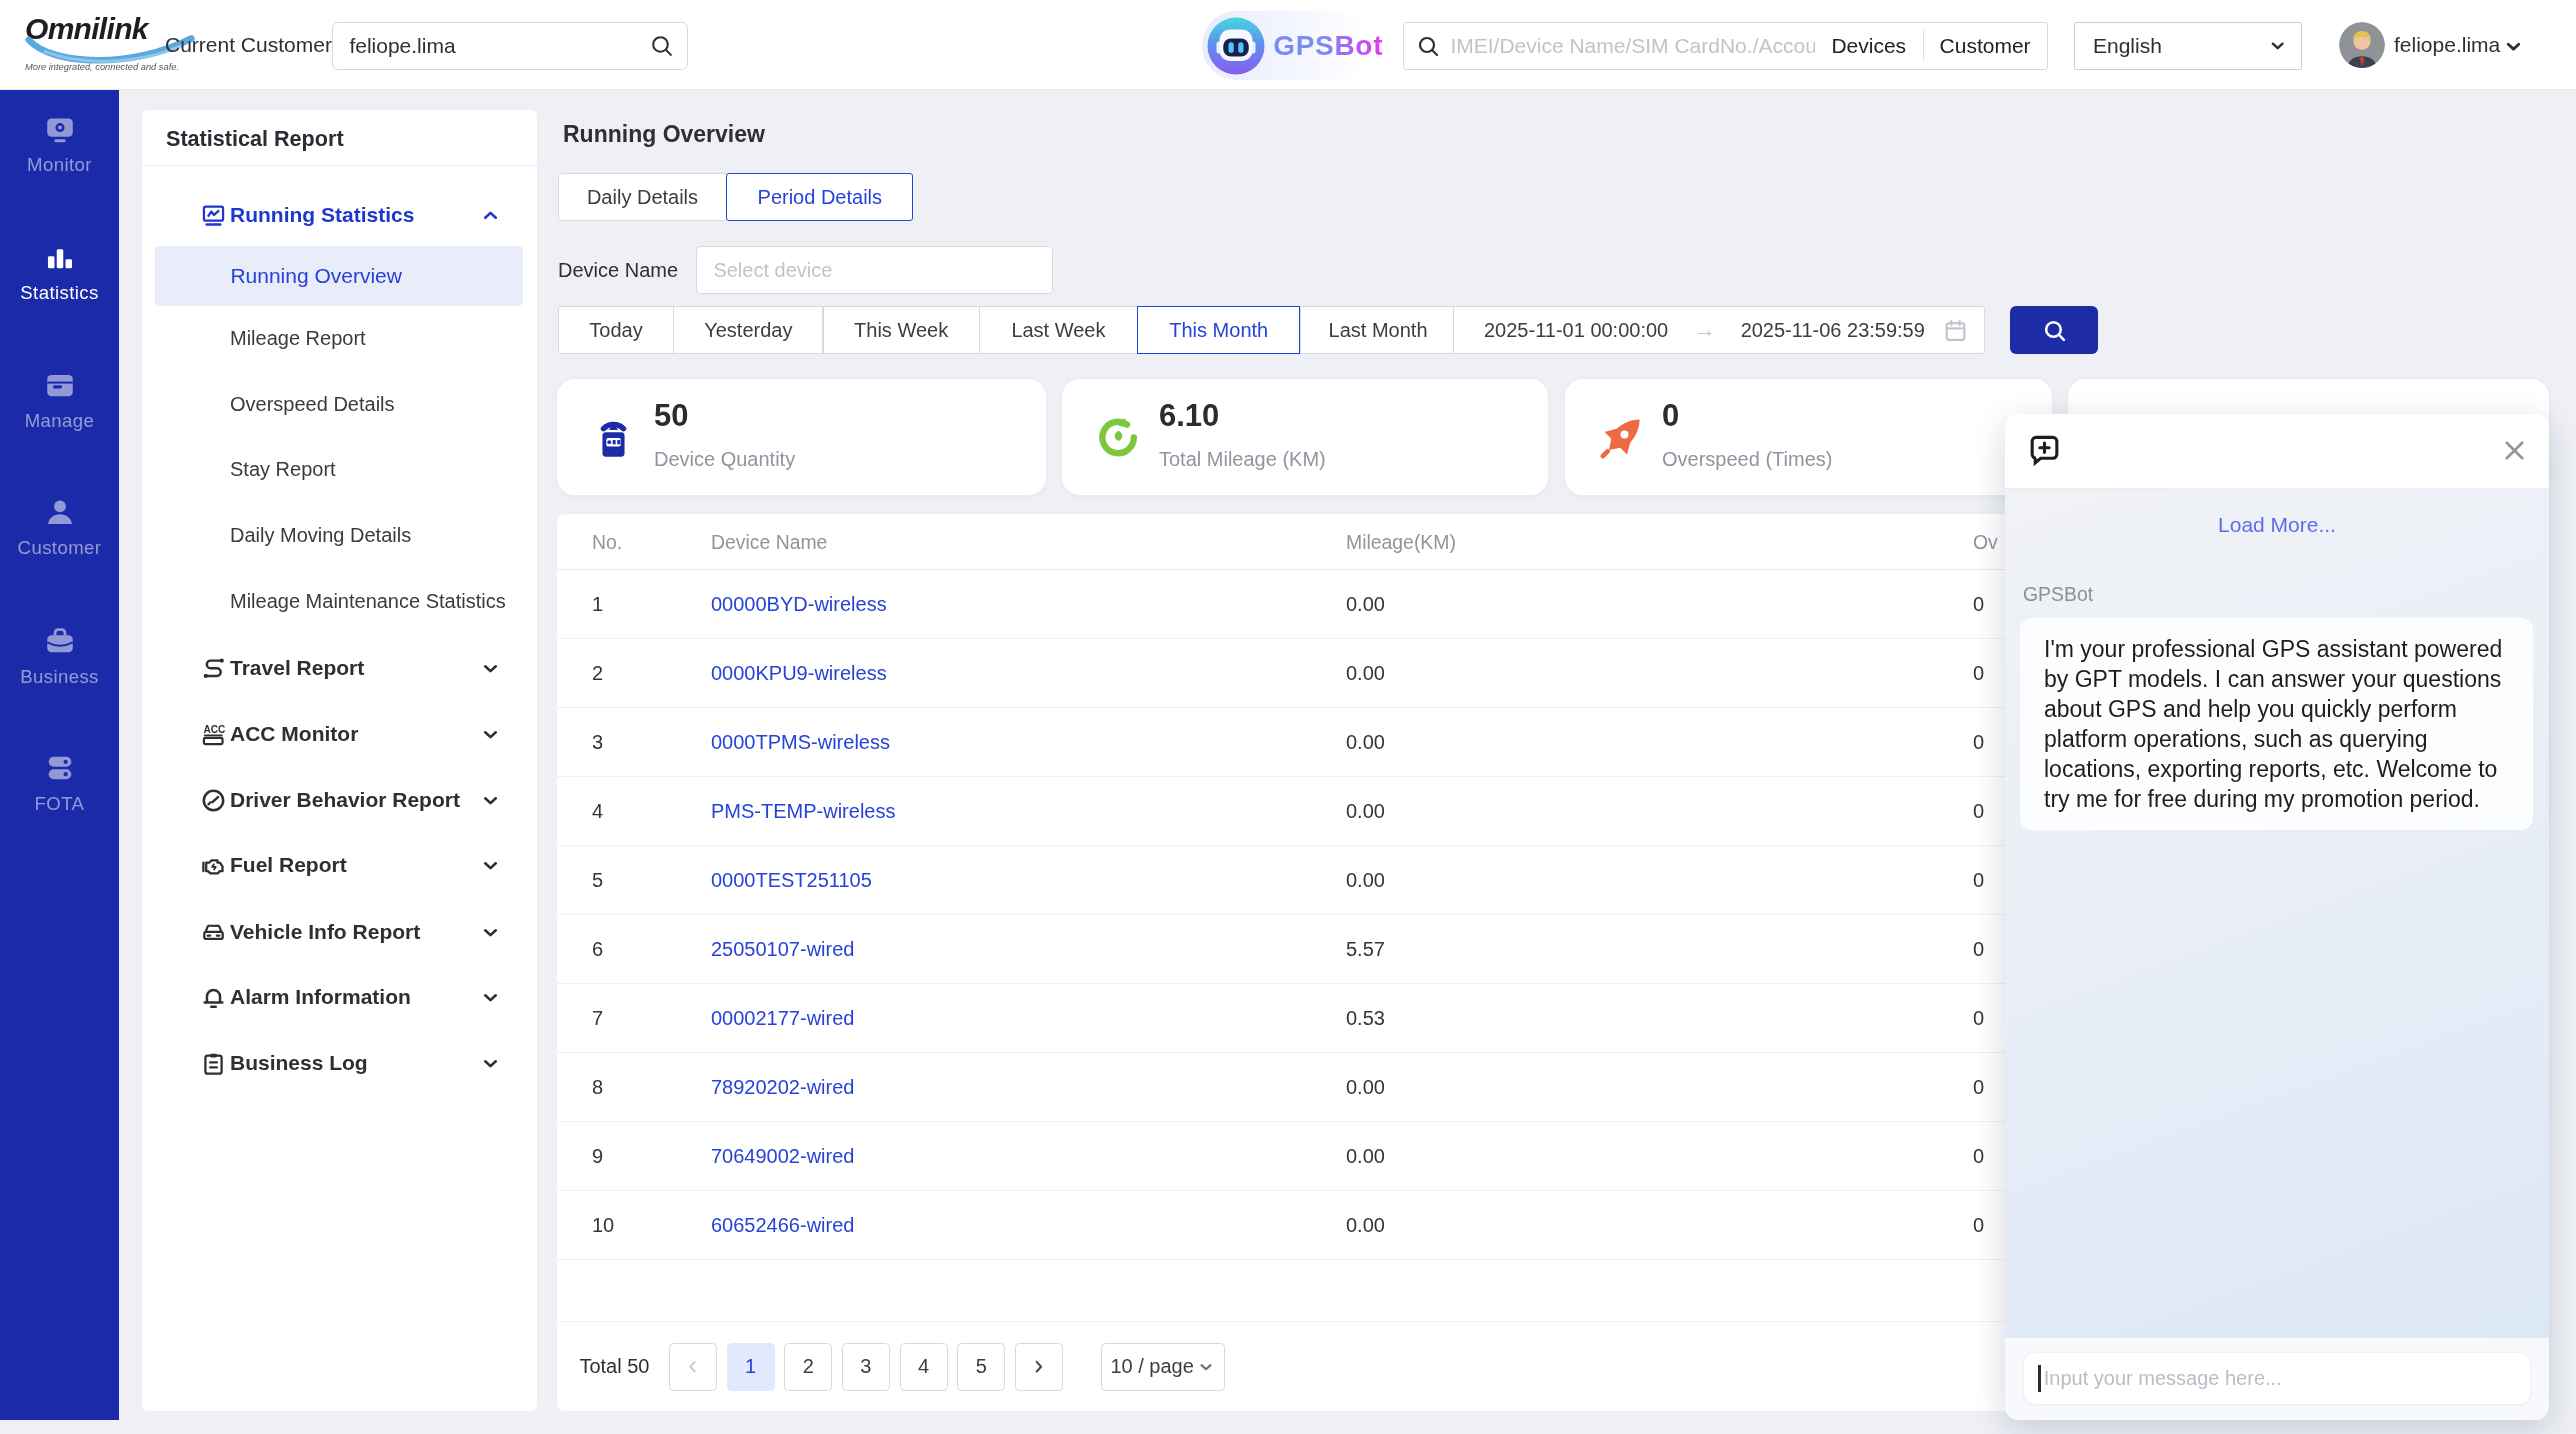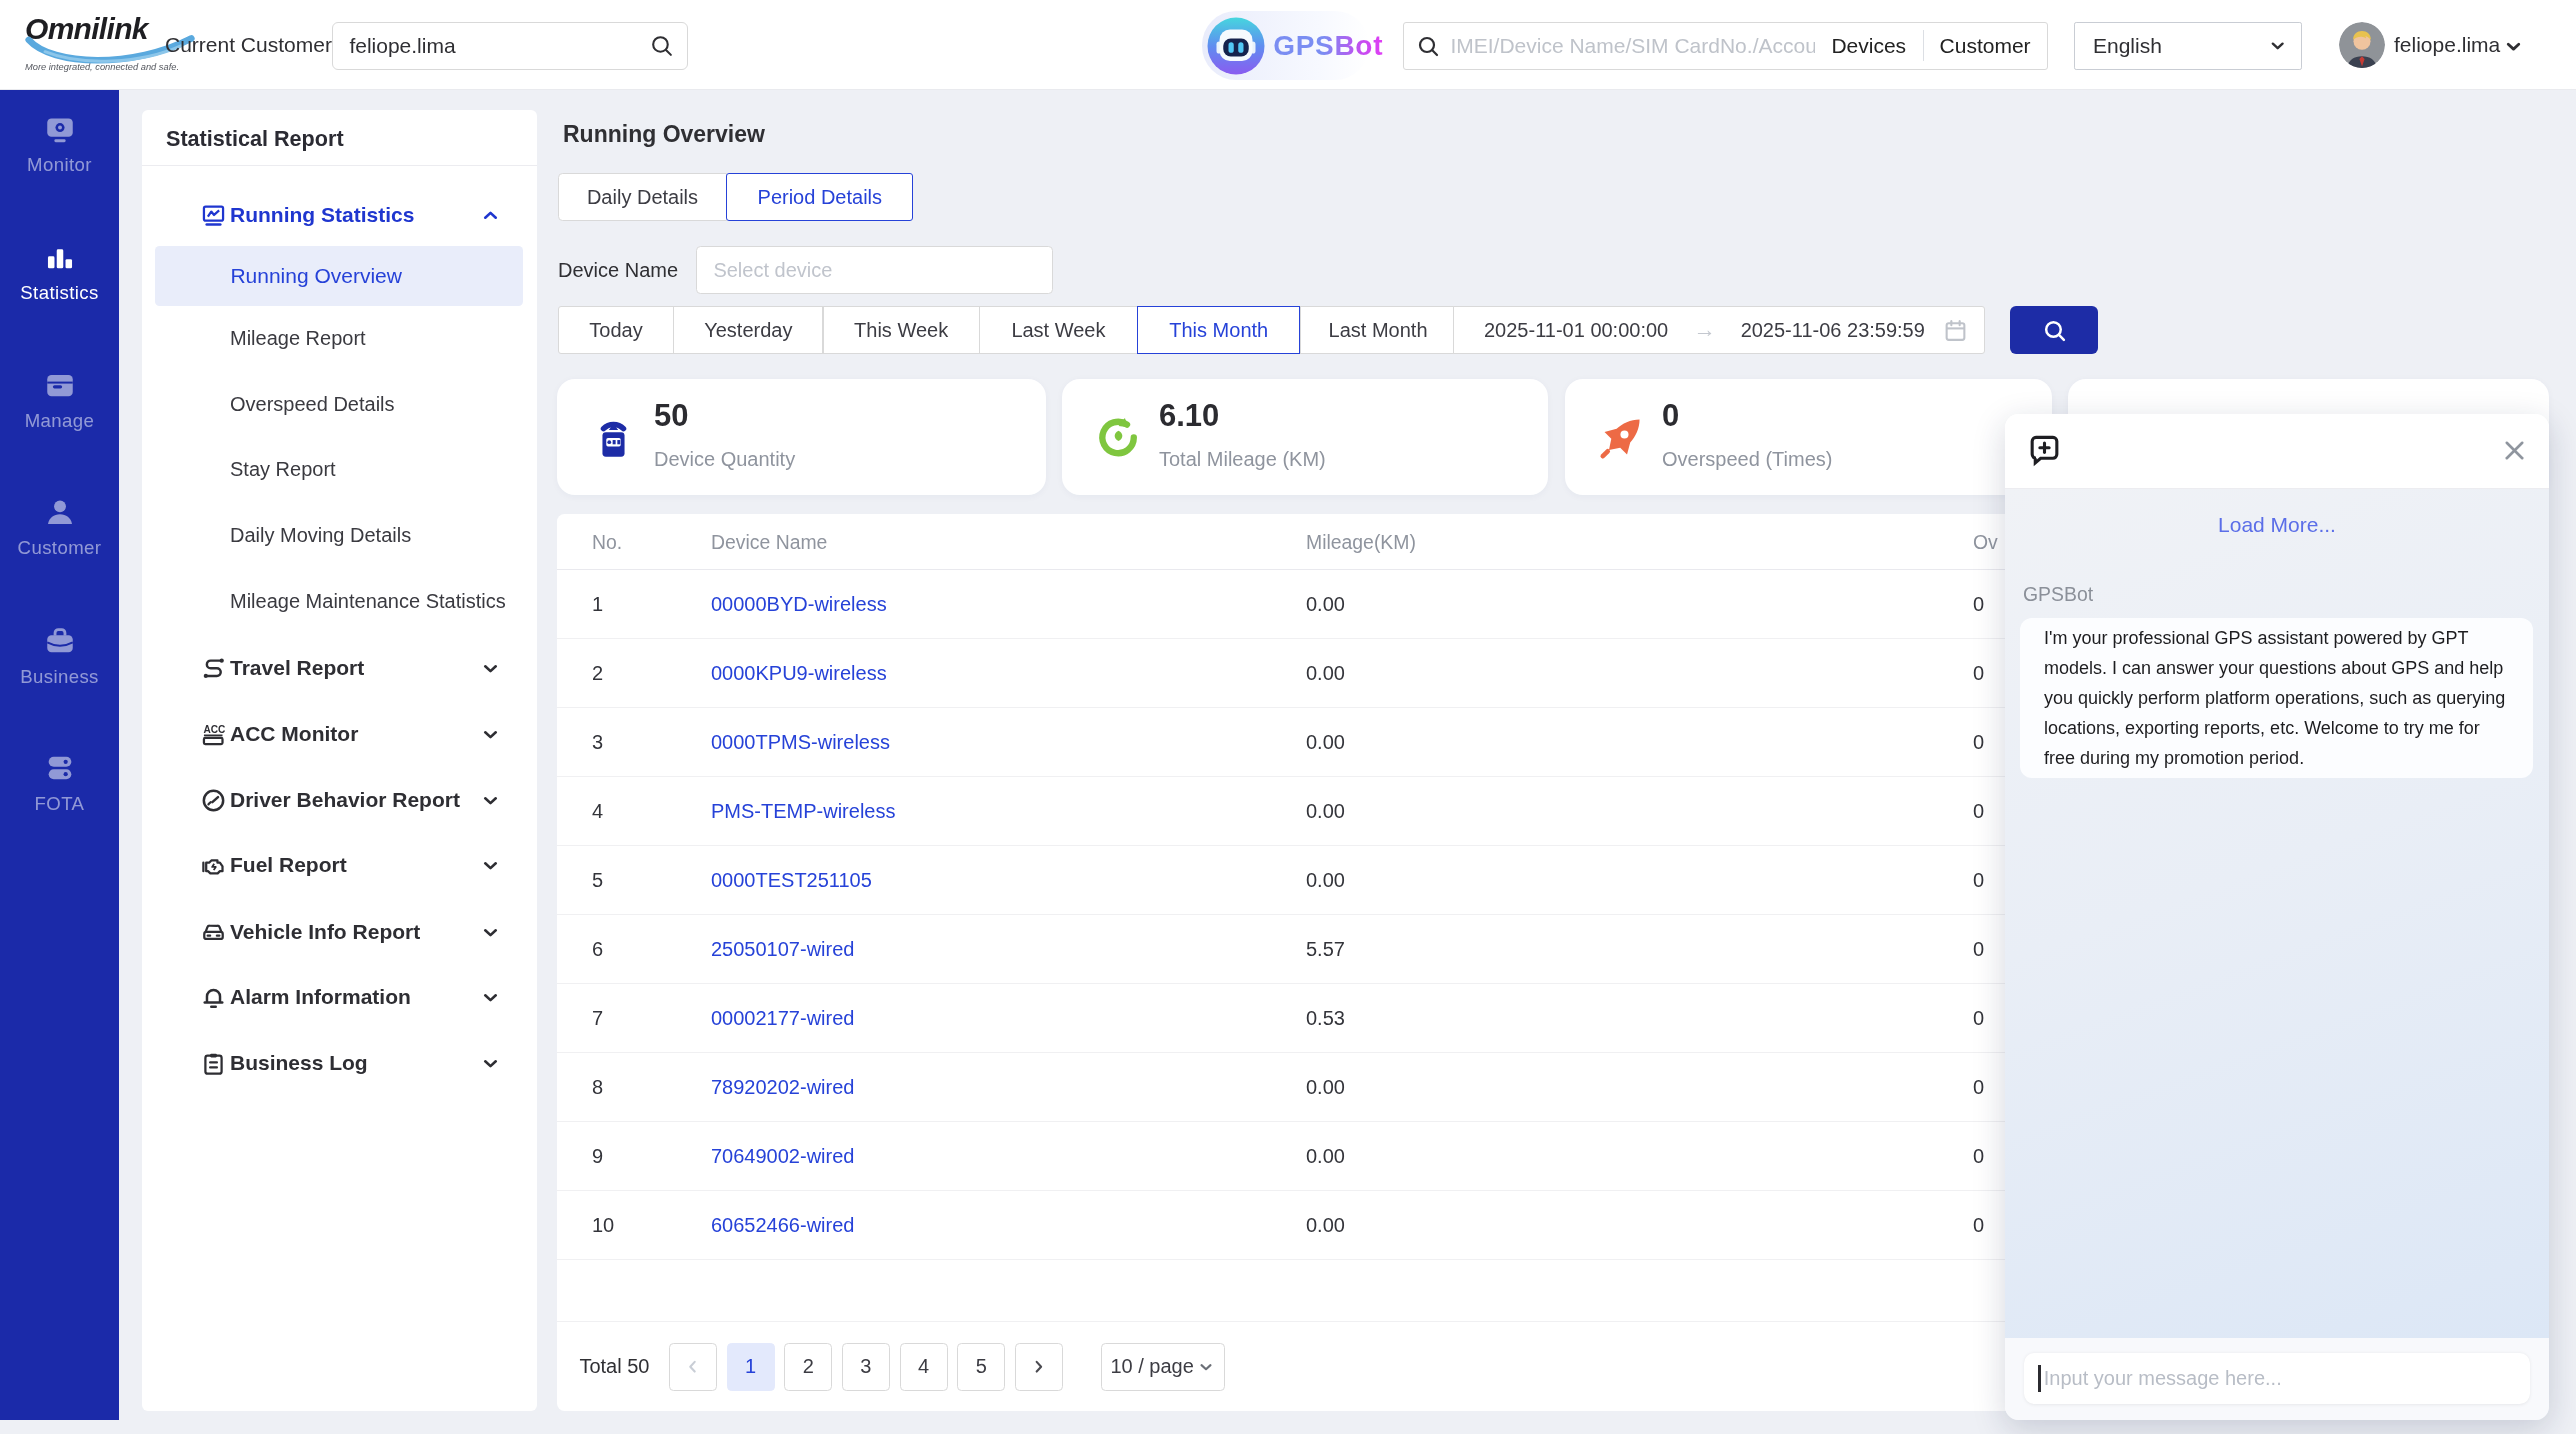--- a/index.html
+++ b/index.html
@@ -80,41 +80,41 @@
   .card .cicon { position:absolute; left:31px; top:33px; width:51px; height:51px; }
   .card .cval { position:absolute; left:97px; top:19.4px; font-size:31px; font-weight:bold; color:#2b2b30; }
   .card .clabel { position:absolute; left:97px; top:69px; font-size:20px; color:#8f949e; }
 
   
   .tablecard { position:absolute; left:557px; top:514px; width:1992px; height:897px; background:#fff; border-radius:7.5px; }
   .thead { position:relative; height:56px; border-bottom:0.7px solid #e9e9ee; }
   .thead span { position:absolute; top:0; height:56px; display:flex; align-items:center; font-size:19.4px; color:#8f949e; }
   .trow { position:relative; height:69px; border-bottom:0.7px solid #f0f0f2; }
   .trow span { position:absolute; top:0; height:69px; display:flex; align-items:center; font-size:20px; color:#33343a; }
-  .c-no { left:35px; } .c-dev { left:154px; } .c-mil { left:749px; } .c-ov { left:1416px; }
+  .c-no { left:35px; } .c-dev { left:154px; } .c-mil { left:789px; } .c-ov { left:1416px; }
   .trow .c-dev { color:#2642d8; cursor:pointer; }
   .tfiller { height:62px; border-bottom:0.7px solid #f0f0f2; }
   .pager { position:absolute; left:0; bottom:0; width:1992px; height:89px; display:flex; align-items:center; padding-left:22.4px; }
   .pager .total { font-size:20px; color:#2f2f33; margin-right:19.4px; }
   .pbtn { width:48px; height:48px; border:0.7px solid #d9d9d9; border-radius:4.5px; background:#fff; display:flex; align-items:center; justify-content:center; font-size:20px; color:#3c3c43; margin-right:9.7px; cursor:pointer; }
   .pbtn.active { background:#e3e9fc; border-color:#e3e9fc; color:#2642d8; }
   .pbtn svg { width:19.4px; height:19.4px; }
   .pbtn.prev { color:#c9ced6; }
   .psize { width:124px; height:48px; border:0.7px solid #d9d9d9; border-radius:4.5px; background:#fff; display:flex; align-items:center; justify-content:center; gap:3px; font-size:20px; color:#3c3c43; margin-left:28px; cursor:pointer; }
   .psize svg { width:18px; height:18px; color:#6b6f77; }
 
   
   .chat { position:absolute; left:2005px; top:414px; width:544px; height:1006px; border-radius:13.4px; box-shadow:0 9px 33px rgba(21,34,70,.18); z-index:10; }
   .chat-head { position:absolute; left:0; top:0; width:544px; height:75px; background:#fff; border-radius:13.4px 13.4px 0 0; border-bottom:0.7px solid #ececf0; }
   .chat-head .newchat { position:absolute; left:21px; top:18px; width:37px; height:37px; color:#1e1e22; cursor:pointer; }
   .chat-head .close { position:absolute; right:19.4px; top:21px; width:31px; height:31px; color:#8f959e; cursor:pointer; }
   .chat-body { position:absolute; left:0; top:75px; width:544px; height:850px; background:linear-gradient(160deg,#f0f2f6 0%, #e9eef6 45%, #dce7f6 100%); overflow:hidden; }
   .loadmore { text-align:center; margin-top:24px; font-size:21px; color:#5b6ee8; cursor:pointer; }
   .sender { margin:46px 0 0 18px; font-size:19.4px; color:#8b9099; }
-  .bubble { margin:12px 16.4px 0 15px; background:#fcfdff; border-radius:12px; padding:5px 24px; font-size:18px; color:#1d1d20; line-height:30px; }
+  .bubble { margin:12px 16.4px 0 15px; background:#fcfdff; border-radius:12px; padding:16px 24px; font-size:23px; color:#1d1d20; line-height:30px; }
   .chat-foot { position:absolute; left:0; bottom:0; width:544px; height:82px; background:#f8f9fc; border-radius:0 0 13.4px 13.4px; }
   .chat-input { position:absolute; left:19.4px; right:19.4px; top:15px; height:51px; background:#fff; border-radius:10.4px; box-shadow:0 0.7px 3.7px rgba(0,0,0,.07); }
   .chat-input input { width:100%; height:100%; border:none; outline:none; background:transparent; border-radius:10.4px; padding-left:19.4px; font-size:20px; font-family:inherit; }
   .chat-input input::placeholder { color:#b8bdc6; }
   .caret { position:absolute; left:14px; top:12px; width:2.2px; height:27px; background:#2b2b30; }
 </style>
 </head>
 <body>
 
 <div class="app">

